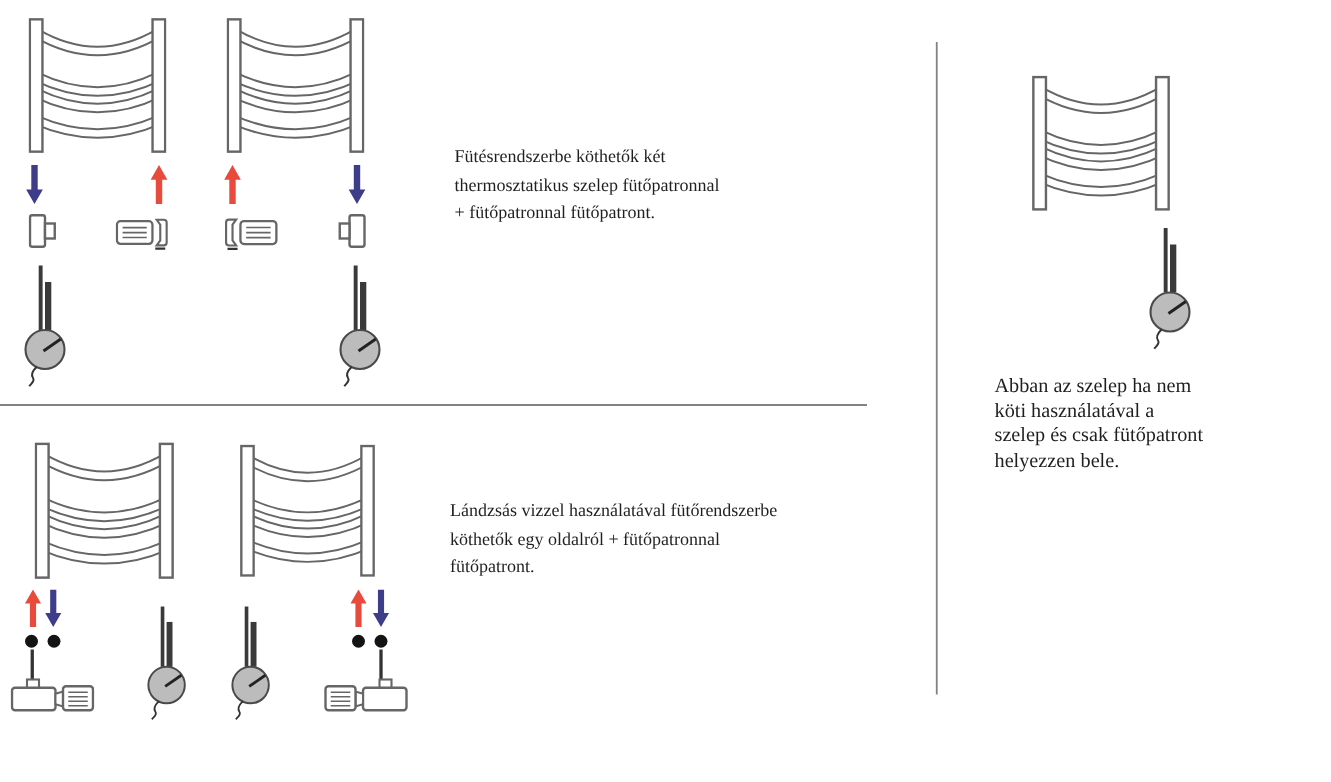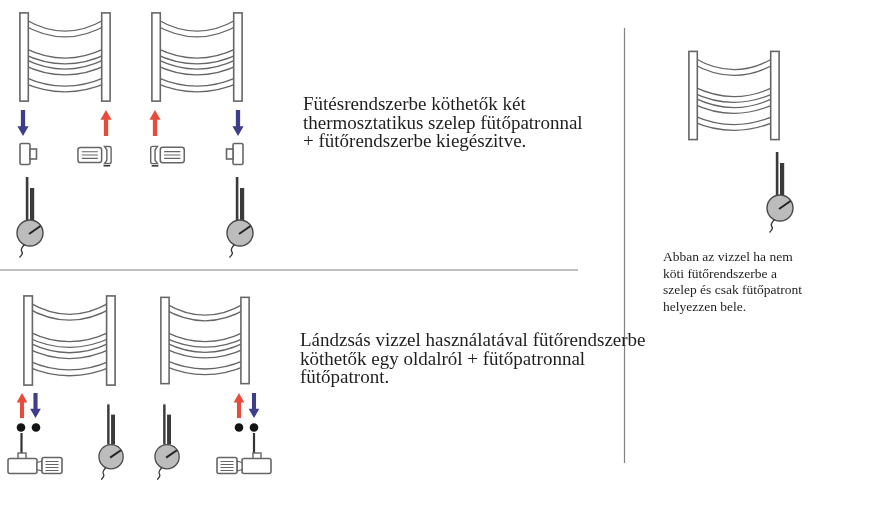--- a/index.html
+++ b/index.html
@@ -3,21 +3,21 @@
 <meta charset="utf-8">
 <style>
   html,body{margin:0;padding:0;background:#fff;}
   .stage{
     position:relative;width:887px;height:521px;overflow:hidden;
     background:#ffffff;
     font-family:"Liberation Serif", serif;
     color:var(--text, #1f1f1f);
   }
   svg.diagram{position:absolute;left:0;top:0;}
-  .txt{position:absolute;font-size:19px;line-height:18.5px;}
+  .txt{position:absolute;font-size:12px;line-height:18.5px;}
   .txt span{display:block;white-space:nowrap;}
   .txt.small{font-size:13.5px;line-height:16.5px;}
 </style>
 </head>
 <body>
 
 <div class="stage">
 
   <svg class="diagram" width="887" height="521" viewBox="0 0 887 521">
     <defs>
@@ -140,29 +140,29 @@
 
     <g>
       <use href="#sym-radiator" x="688" y="50" width="92" height="91"></use>
       <use href="#sym-cartridge" x="764" y="142" width="34" height="92"></use>
     </g>
   </svg>
 
   <div class="txt" style="left:303px; top:95px; width:290px">
     <span>Fütésrendszerbe köthetők két</span>
     <span>thermosztatikus szelep fütőpatronnal</span>
-    <span>+ fütőrendszerbe kiegészitve.</span>
+    <span>+ fütőpatronnal fütőpatront.</span>
   </div>
 
   <div class="txt" style="left:300px; top:331px; width:300px">
     <span>Lándzsás vizzel használatával fütőrendszerbe</span>
     <span>köthetők egy oldalról + fütőpatronnal</span>
     <span>fütőpatront.</span>
   </div>
 
   <div class="txt small" style="left:663px; top:249px; width:218px">
-    <span>Abban az vizzel ha nem</span>
-    <span>köti fütőrendszerbe a</span>
+    <span>Abban az szelep ha nem</span>
+    <span>köti használatával a</span>
     <span>szelep és csak fütőpatront</span>
     <span>helyezzen bele.</span>
   </div>
 
 </div>
 
 </body></html>

